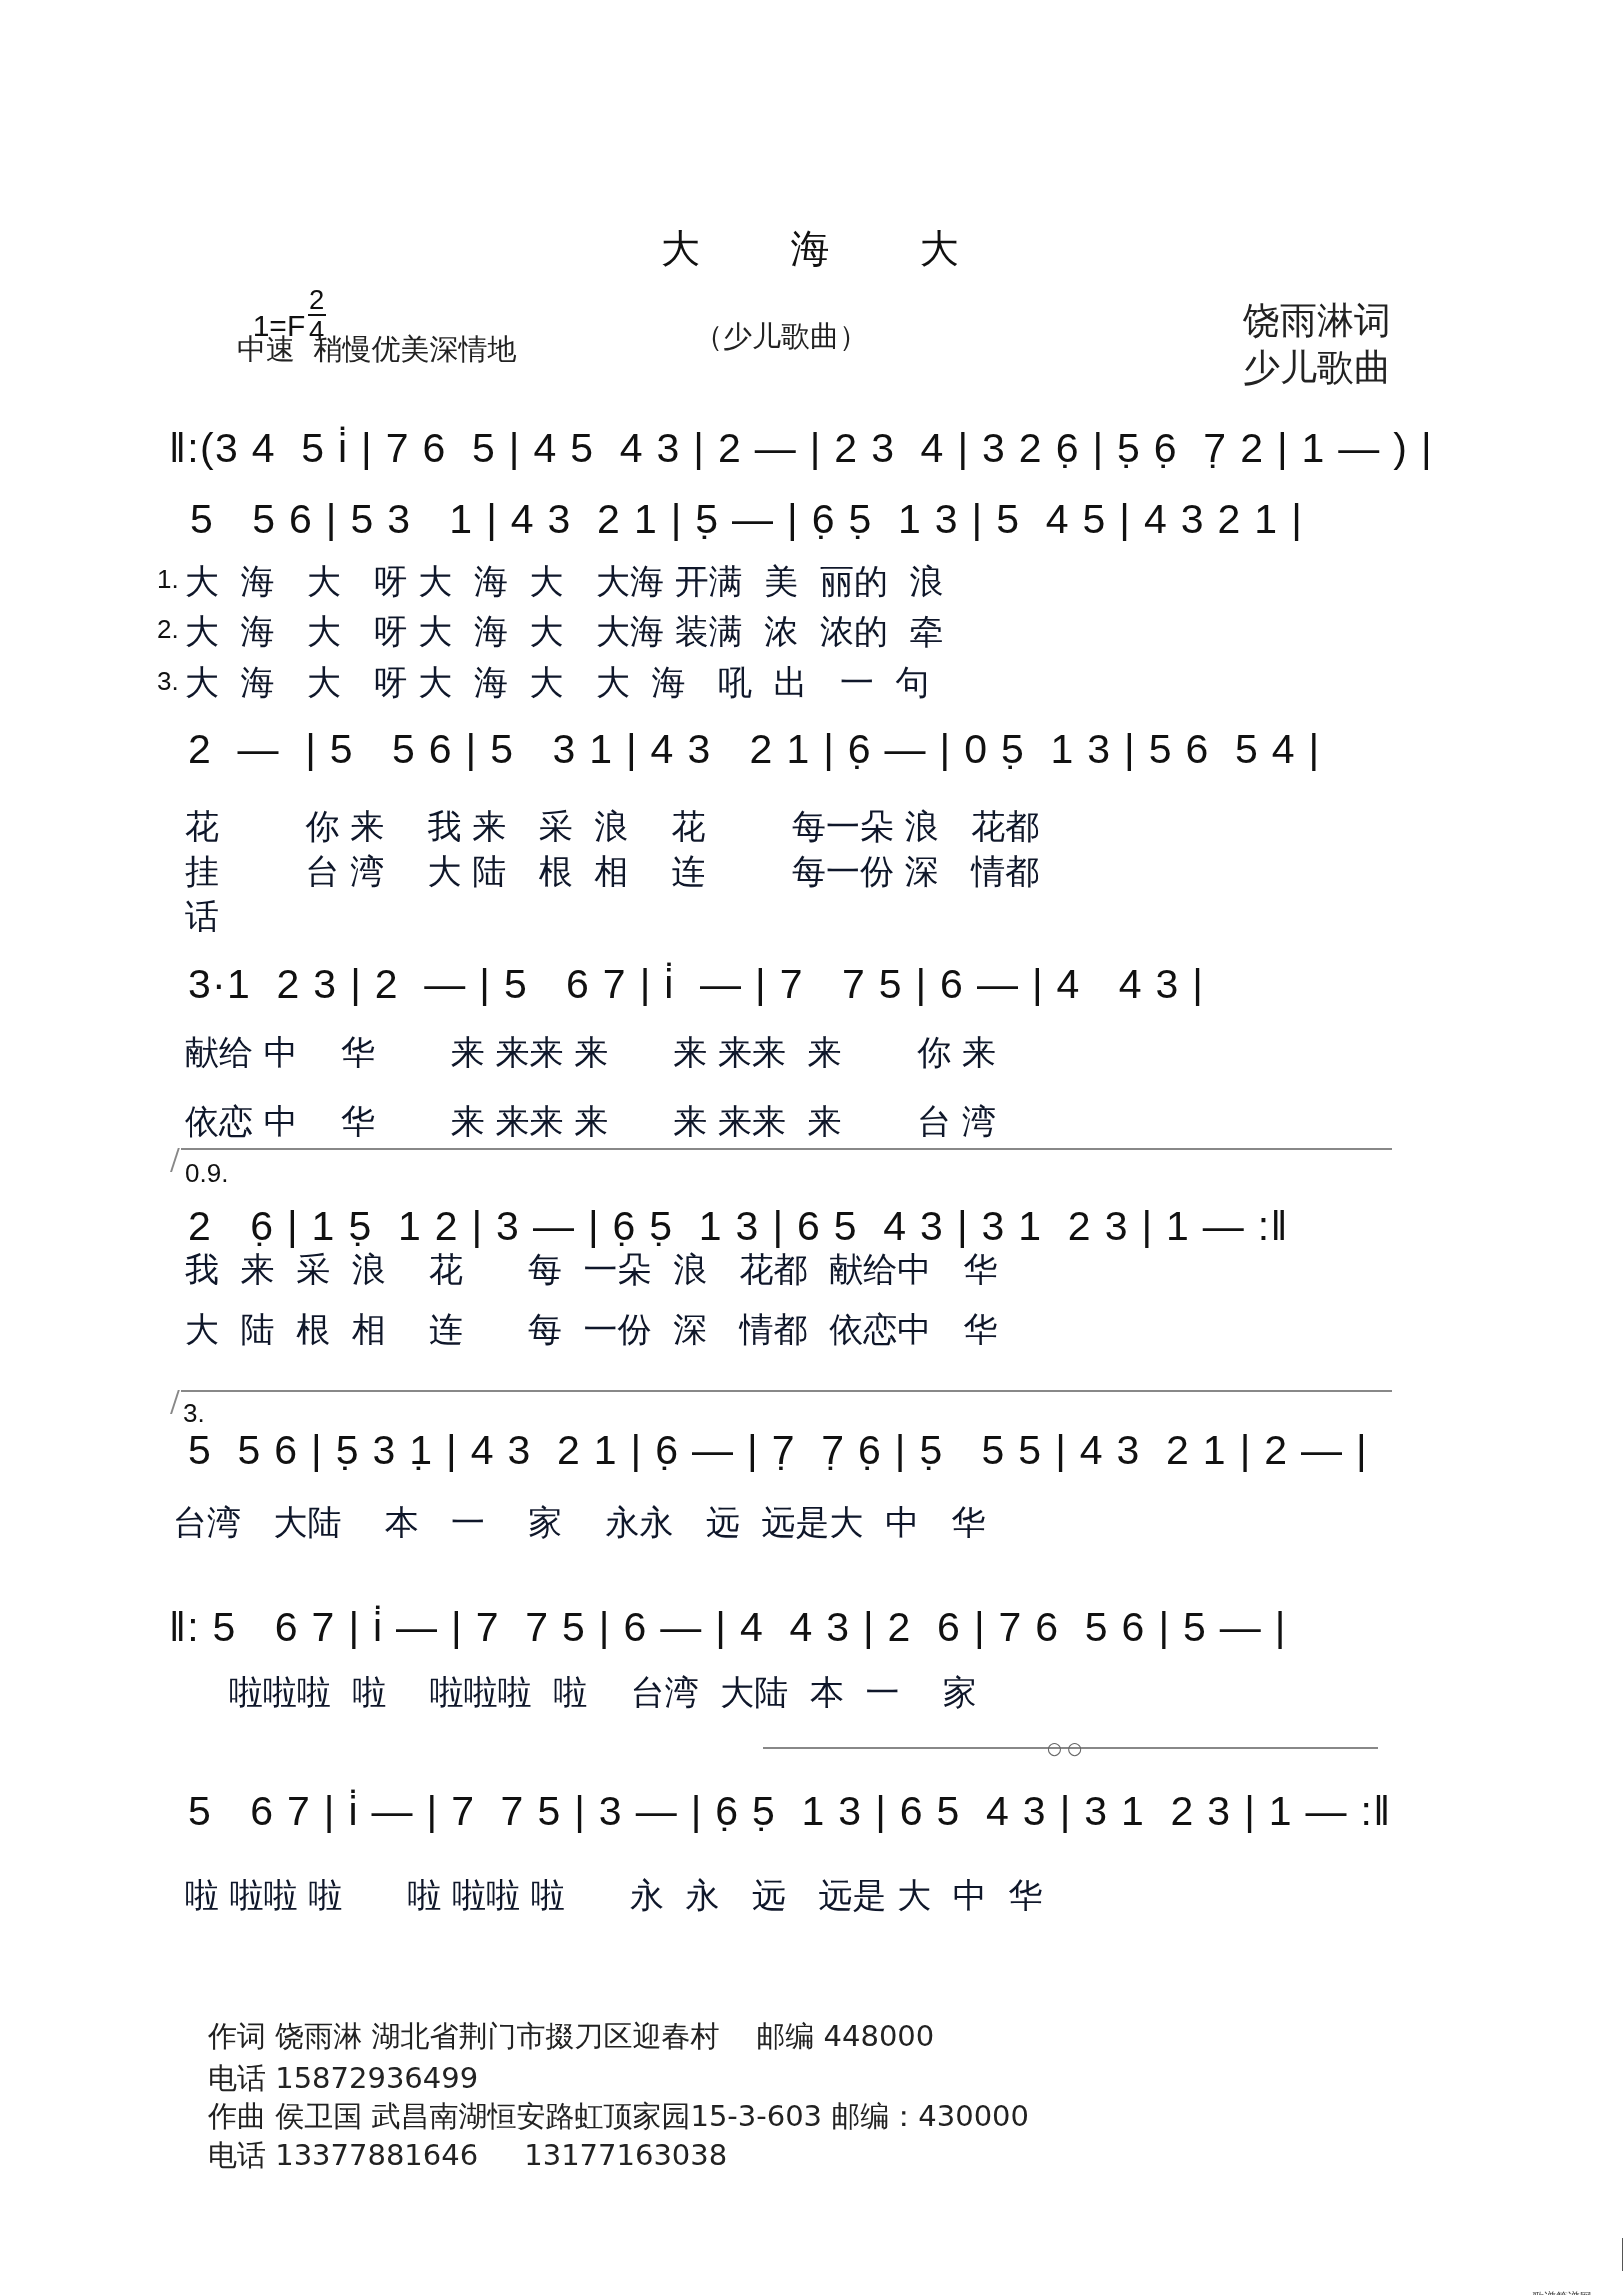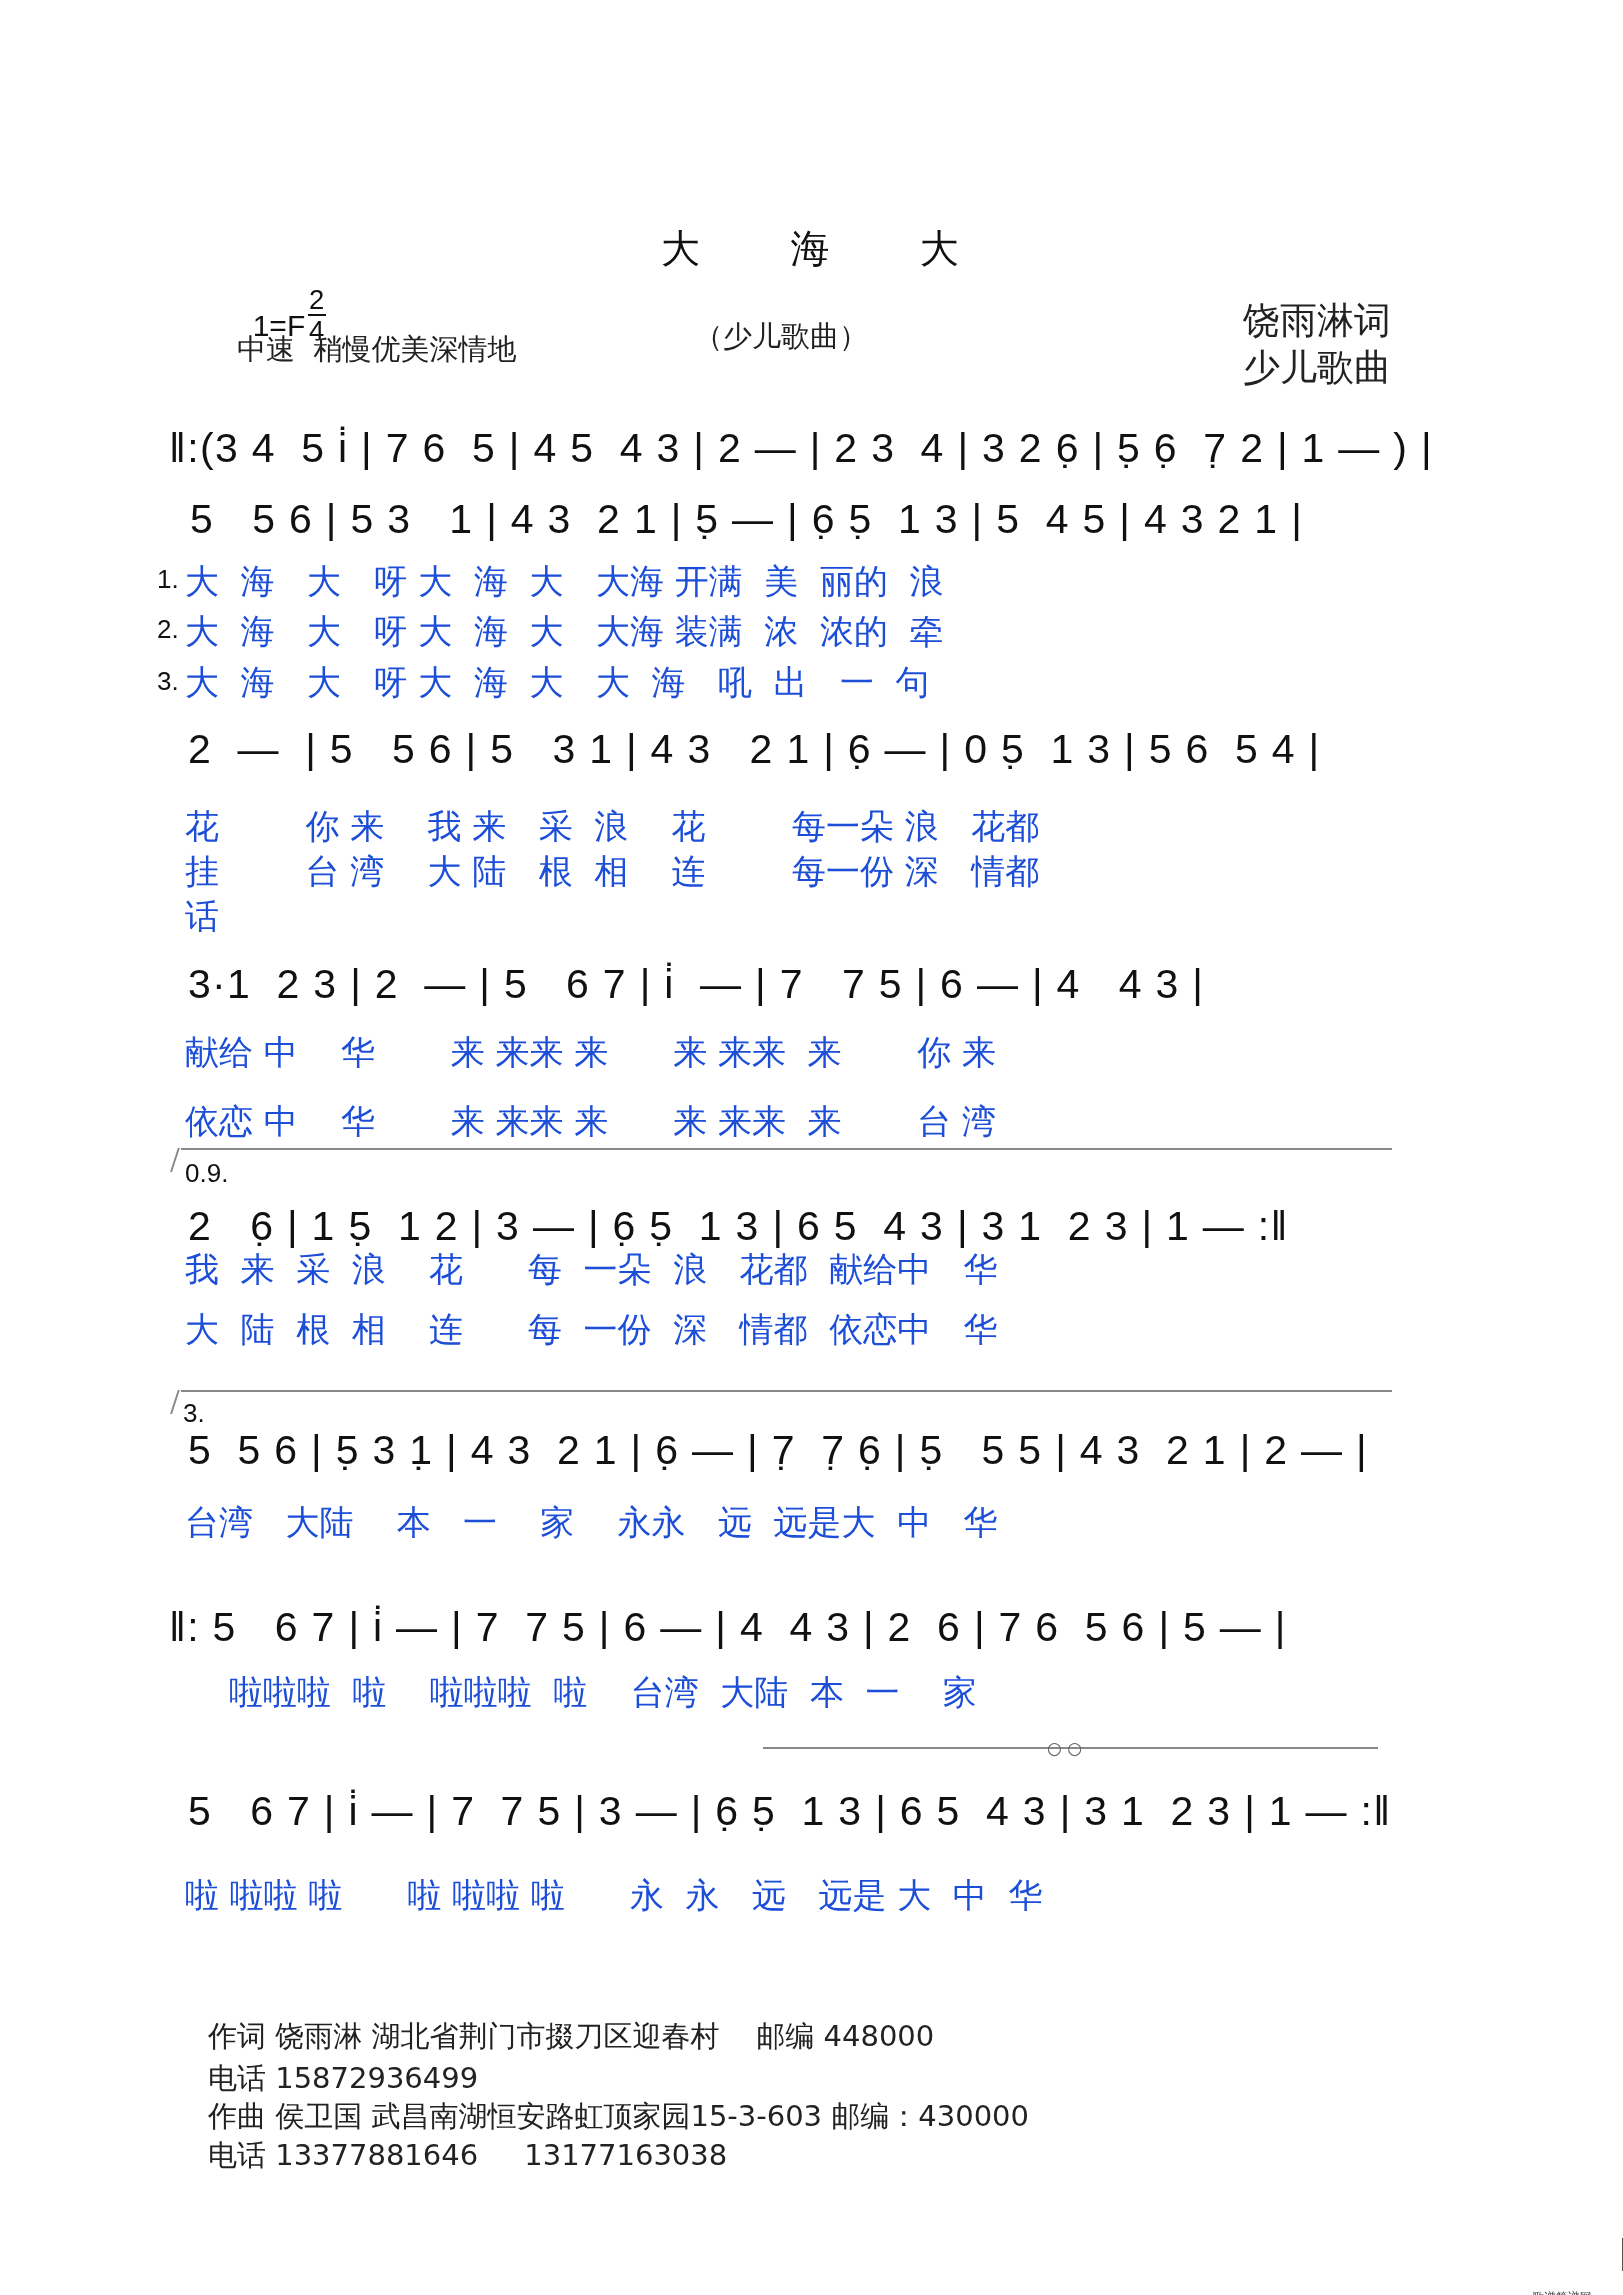--- a/index.html
+++ b/index.html
@@ -6,21 +6,21 @@
   body { width:1623px; height:2295px; position:relative; overflow:hidden;
          font-family:"DejaVu Sans","Liberation Sans",sans-serif; color:#111; }
   .abs { position:absolute; white-space:pre; }
   .title { font-family:"DejaVu Serif","Liberation Serif",serif; font-size:39px; letter-spacing:39px; }
   .sub { font-size:29px; color:#222; }
   .meta { font-size:37px; color:#222; }
   .key { font-family:"Liberation Sans",sans-serif; font-size:30px; }
   .frac { font-family:"Liberation Sans",sans-serif; font-size:27.5px; display:inline-block; text-align:center; vertical-align:middle; line-height:29px; }
   .frac .top { border-bottom:2px solid #111; display:block; padding:0 1.3px; }
   .notes { font-family:"Liberation Sans",sans-serif; font-size:41px; letter-spacing:1.3px; }
-  .lyric { font-family:"DejaVu Sans",sans-serif; font-size:34px; color:#1d4ed8; }
+  .lyric { font-family:"DejaVu Sans",sans-serif; font-size:34px; color:#0f172a; }
   .verse-no { font-family:"Liberation Sans",sans-serif; font-size:26px; }
   .volta { position:absolute; border-top:2px solid #888; }
   .volta-l { position:absolute; width:2px; background:#888; transform:skewX(-18deg); }
   .volta-label { font-family:"Liberation Sans",sans-serif; font-size:26px; position:absolute; }
   .footer { font-size:29px; color:#222; }
   .wm { font-size:11.8px; color:#444; }
 </style>
 </head>
 <body>
 
@@ -56,21 +56,21 @@
 <div class="volta-l" style="left:174px; top:1148px; height:23.6px;"></div>
 <div class="volta-label" style="left:185px; top:1158px;">0.9.</div>
 <div class="abs notes" style="left:188px; top:1179px;margin-top:24px;">2   6̣ | 1 5̣  1 2 | 3 — | 6̣ 5̣  1 3 | 6 5  4 3 | 3 1  2 3 | 1 — :‖</div>
 <div class="abs lyric" style="left:185px; top:1247px;">我  来  采  浪    花      每  一朵  浪   花都  献给中   华</div>
 <div class="abs lyric" style="left:185px; top:1307px;">大  陆  根  相    连      每  一份  深   情都  依恋中   华</div>
 
 <div class="volta" style="left:181px; top:1390px; width:1211px;"></div>
 <div class="volta-l" style="left:174px; top:1390px; height:23.6px;"></div>
 <div class="volta-label" style="left:183px; top:1398px;">3.</div>
 <div class="abs notes" style="left:188px; top:1427px;">5  5 6 | 5̣ 3 1̣ | 4 3  2 1 | 6̣ — | 7̣  7̣ 6̣ | 5̣   5 5 | 4 3  2 1 | 2 — |</div>
-<div class="abs lyric" style="left:185px; top:1500px;text-align:right;">台湾   大陆    本   一    家    永永   远  远是大  中   华</div>
+<div class="abs lyric" style="left:173px; top:1500px;text-align:right;">台湾   大陆    本   一    家    永永   远  远是大  中   华</div>
 
 <div class="abs notes" style="left:169px; top:1604px;">‖: 5   6 7 | i̇ — | 7  7 5 | 6 — | 4  4 3 | 2  6 | 7 6  5 6 | 5 — |</div>
 <div class="abs lyric" style="left:229px; top:1670px;">啦啦啦  啦    啦啦啦  啦    台湾  大陆  本  一    家</div>
 
 <div class="volta" style="left:763px; top:1747px; width:615px;"></div>
 <div class="abs" style="left:1047px; top:1738px; font-size:17px; color:#666;">○ ○</div>
 <div class="abs notes" style="left:188px; top:1788px;">5   6 7 | i̇ — | 7  7 5 | 3 — | 6̣ 5̣  1 3 | 6 5  4 3 | 3 1  2 3 | 1 — :‖</div>
 <div class="abs lyric" style="left:185px; top:1873px;">啦 啦啦 啦      啦 啦啦 啦      永  永   远   远是 大  中  华</div>
 
 <div class="abs footer" style="left:208px; top:2017px;">作词 饶雨淋 湖北省荆门市掇刀区迎春村    邮编 448000</div>

